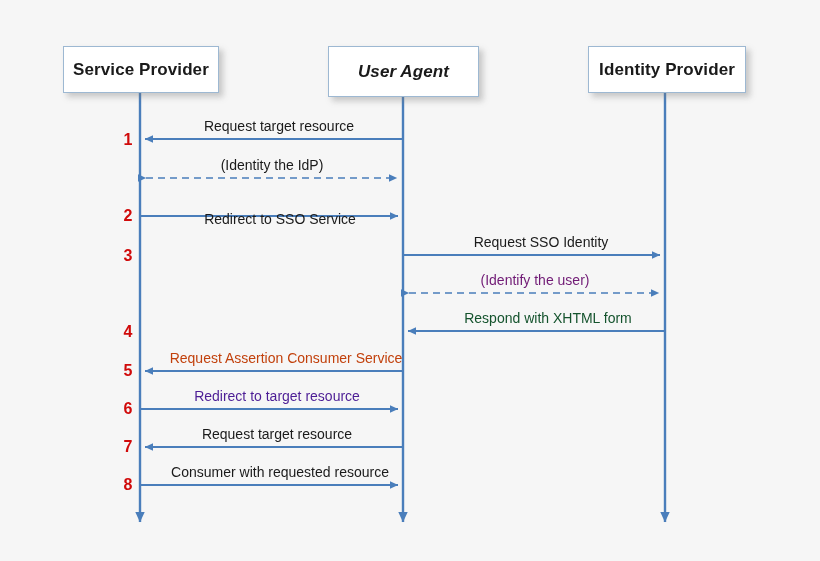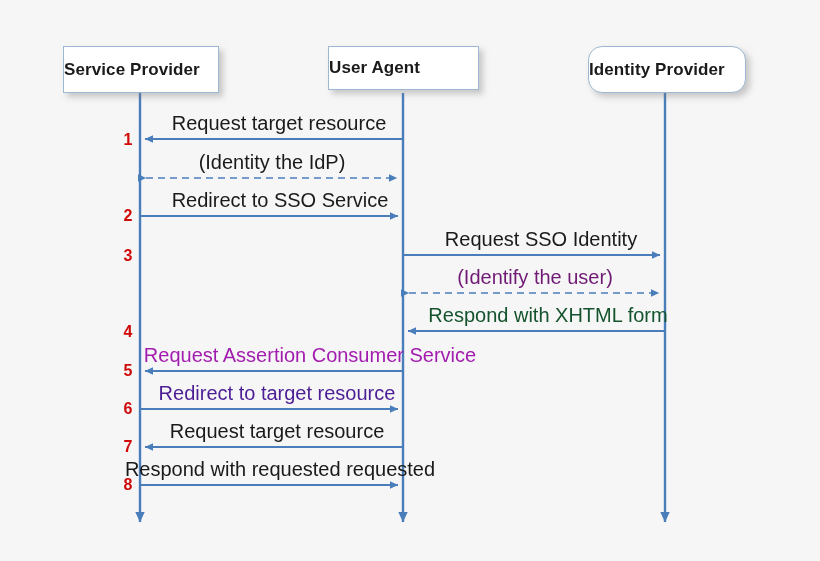--- a/index.html
+++ b/index.html
@@ -27,35 +27,35 @@
     height: 561px;
     display: block;
   }
   .participant-box {
     position: absolute;
     background: #ffffff;
     border: 1px solid #9db8d2;
     box-shadow: 4px 4px 6px rgba(120,120,120,0.38);
     display: flex;
     align-items: center;
-    justify-content: flex-start;
+    justify-content: center;
     box-sizing: border-box;
   }
   .participant-label {
     font-family: "Liberation Sans", sans-serif;
     font-weight: bold;
     font-size: 17px;
     color: #101010;
     letter-spacing: 0.1px;
     white-space: nowrap;
   }
   .msg-label {
     position: absolute;
     font-family: "Liberation Sans", sans-serif;
-    font-size: 20px;
+    font-size: 14px;
     color: #1a1a1a;
     white-space: nowrap;
     transform: translate(-50%, -100%);
     line-height: 1;
   }
   .step-number {
     position: absolute;
     font-family: "Liberation Sans", sans-serif;
     font-weight: bold;
     font-size: 16px;
@@ -98,38 +98,38 @@
         <line x1="140" y1="409" x2="398" y2="409" stroke="#4a7ebb" stroke-width="1.9" marker-end="url(#arrow-right)"></line>
         <line x1="403" y1="447" x2="145" y2="447" stroke="#4a7ebb" stroke-width="1.9" marker-end="url(#arrow-right)"></line>
         <line x1="140" y1="485" x2="398" y2="485" stroke="#4a7ebb" stroke-width="1.9" marker-end="url(#arrow-right)"></line>
       </g>
   </svg>
 
   <div id="participants-layer">
       <div class="participant-box" style="left: 63px; top: 46px; width: 156px; height: 47px; border-color: rgb(157, 184, 210); background: rgb(255, 255, 255);">
         <span class="participant-label" style="color: rgb(26, 26, 26);">Service Provider</span>
       </div>
-      <div class="participant-box" style="left: 328px; top: 46px; width: 151px; height: 44px; border-color: rgb(157, 184, 210); background: rgb(255, 255, 255);">
+      <div class="participant-box" style="left: 328px; top: 46px; width: 151px; height: 51px; border-color: rgb(157, 184, 210); background: rgb(255, 255, 255); font-style: italic;">
         <span class="participant-label" style="color: rgb(26, 26, 26);">User Agent</span>
       </div>
-      <div class="participant-box" style="left: 588px; top: 46px; width: 158px; height: 47px; border-color: rgb(157, 184, 210); background: rgb(255, 255, 255); border-radius: 14px;">
+      <div class="participant-box" style="left: 588px; top: 46px; width: 158px; height: 47px; border-color: rgb(157, 184, 210); background: rgb(255, 255, 255);">
         <span class="participant-label" style="color: rgb(26, 26, 26);">Identity Provider</span>
       </div>
     </div>
   <div id="labels-layer">
       <div class="msg-label" style="left: 279px; top: 133px; color: rgb(26, 26, 26);">Request target resource</div>
       <div class="msg-label" style="left: 272px; top: 172px; color: rgb(26, 26, 26);">(Identity the IdP)</div>
-      <div class="msg-label" style="left: 280px; top: 210px; color: rgb(26, 26, 26);">Redirect to SSO Service</div>
+      <div class="msg-label" style="left: 280px; top: 226px; color: rgb(26, 26, 26);">Redirect to SSO Service</div>
       <div class="msg-label" style="left: 541px; top: 249px; color: rgb(26, 26, 26);">Request SSO Identity</div>
       <div class="msg-label" style="left: 535px; top: 287px; color: #701a75;">(Identify the user)</div>
       <div class="msg-label" style="left: 548px; top: 325px; color: #14532d;">Respond with XHTML form</div>
-      <div class="msg-label" style="left: 286px; top: 365px; color: #a21caf; margin-left: 24px;">Request Assertion Consumer Service</div>
+      <div class="msg-label" style="left: 286px; top: 365px; color: #c2410c;">Request Assertion Consumer Service</div>
       <div class="msg-label" style="left: 277px; top: 403px; color: #4c1d95;">Redirect to target resource</div>
       <div class="msg-label" style="left: 277px; top: 441px; color: rgb(26, 26, 26);">Request target resource</div>
-      <div class="msg-label" style="left: 280px; top: 479px; color: rgb(26, 26, 26);">Respond with requested requested</div>
+      <div class="msg-label" style="left: 280px; top: 479px; color: rgb(26, 26, 26);">Consumer with requested resource</div>
     </div>
   <div id="numbers-layer">
       <div class="step-number" style="left: 128px; top: 140px; color: rgb(208, 10, 10);">1</div>
       <div class="step-number" style="left: 128px; top: 216px; color: rgb(208, 10, 10);">2</div>
       <div class="step-number" style="left: 128px; top: 256px; color: rgb(208, 10, 10);">3</div>
       <div class="step-number" style="left: 128px; top: 332px; color: rgb(208, 10, 10);">4</div>
       <div class="step-number" style="left: 128px; top: 371px; color: rgb(208, 10, 10);">5</div>
       <div class="step-number" style="left: 128px; top: 409px; color: rgb(208, 10, 10);">6</div>
       <div class="step-number" style="left: 128px; top: 447px; color: rgb(208, 10, 10);">7</div>
       <div class="step-number" style="left: 128px; top: 485px; color: rgb(208, 10, 10);">8</div>

